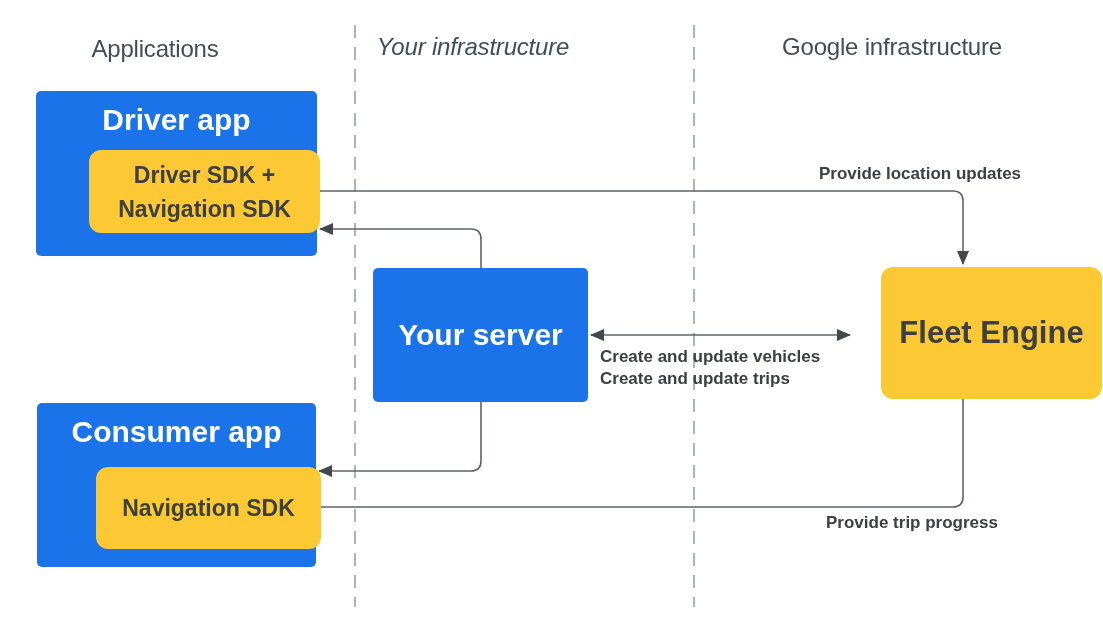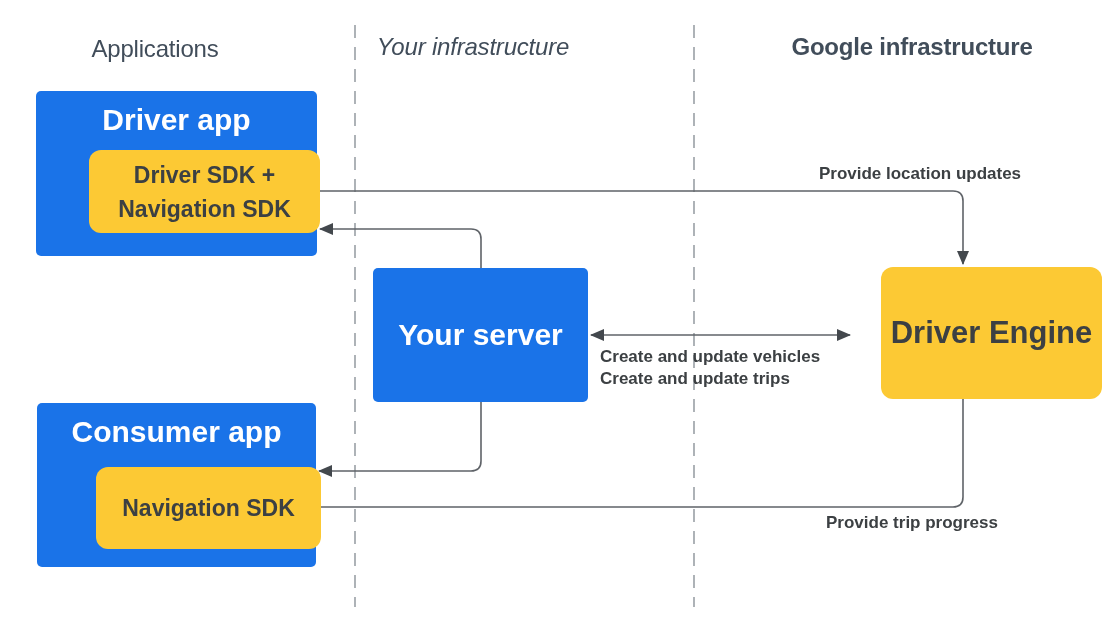--- a/index.html
+++ b/index.html
@@ -29,21 +29,21 @@
   .col-heading {
     position: absolute;
     transform: translateX(-50%);
     font-size: 24px;
     letter-spacing: -0.2px;
     color: var(--heading-text);
     white-space: nowrap;
   }
   .h-apps   { left: 155px; top: 35px; }
   .h-yours  { left: 473px; top: 33px; font-style: italic; }
-  .h-google { left: 912px; top: 33px; font-weight: bold; }
+  .h-google { left: 892px; top: 33px; }
 
   
   svg.wires { position: absolute; left: 0; top: 0; width: 1103px; height: 635px; }
   .wire { fill: none; stroke: var(--connector); stroke-width: 1.6; }
   .divider { fill: none; stroke: var(--divider); stroke-width: 1.6; stroke-dasharray: 13 9; }
   .arrowhead { fill: var(--connector-head); }
 
   
   .node {
     position: absolute;
@@ -154,21 +154,21 @@
         <span>Navigation SDK</span>
       </div>
     </div>
   </div>
 
   <div class="node blue node-your-server">
     <span class="center-title">Your server</span>
   </div>
 
   <div class="node yellow node-fleet-engine">
-    <span class="center-title">Driver Engine</span>
+    <span class="center-title">Fleet Engine</span>
   </div>
 
   <div class="edge-label lbl-location">Provide location updates</div>
   <div class="edge-label lbl-create1">Create and update vehicles</div>
   <div class="edge-label lbl-create2">Create and update trips</div>
   <div class="edge-label lbl-progress">Provide trip progress</div>
 
 </div>
 
 </body></html>

